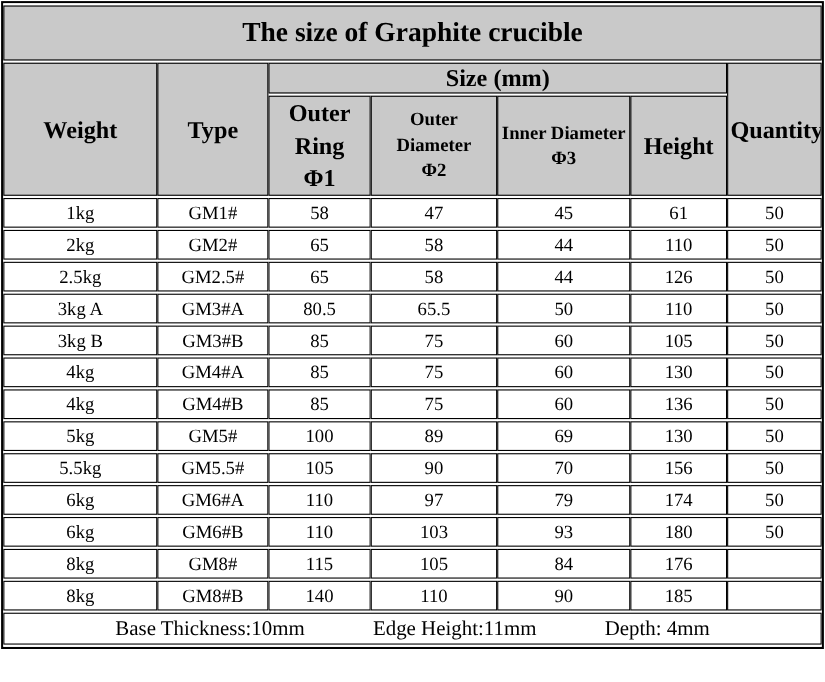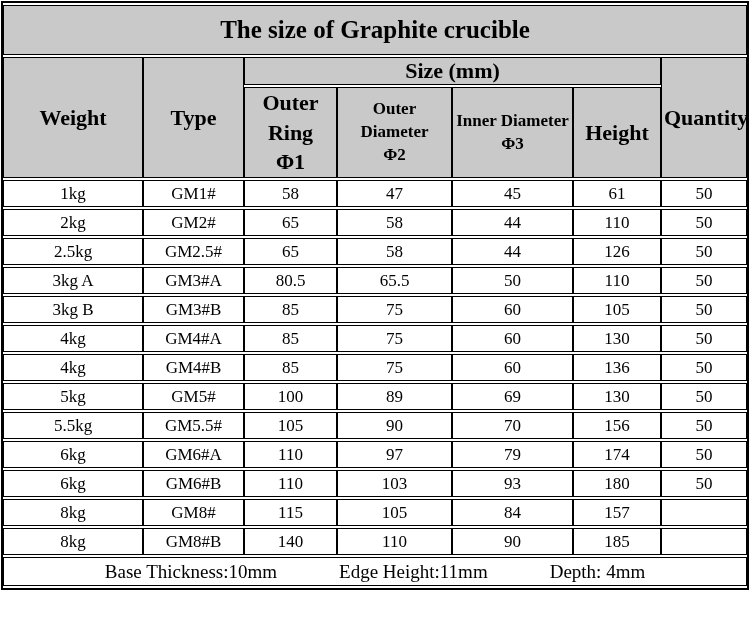--- a/index.html
+++ b/index.html
@@ -210,21 +210,21 @@
         <td>93</td>
         <td>180</td>
         <td>50</td>
       </tr>
       <tr class="data-row">
         <td>8kg</td>
         <td>GM8#</td>
         <td>115</td>
         <td>105</td>
         <td>84</td>
-        <td>157</td>
+        <td>176</td>
         <td></td>
       </tr>
       <tr class="data-row">
         <td>8kg</td>
         <td>GM8#B</td>
         <td>140</td>
         <td>110</td>
         <td>90</td>
         <td>185</td>
         <td></td>

